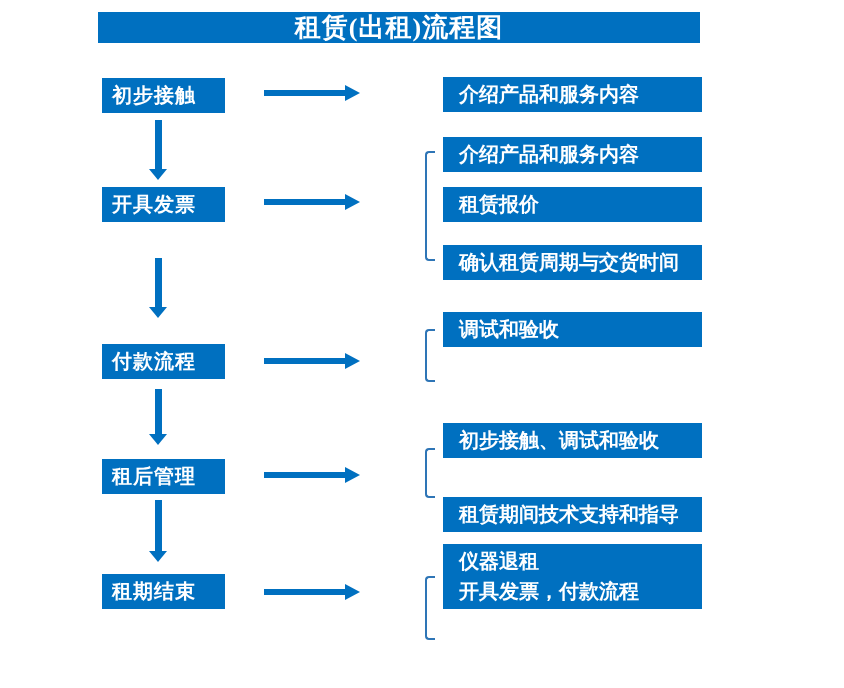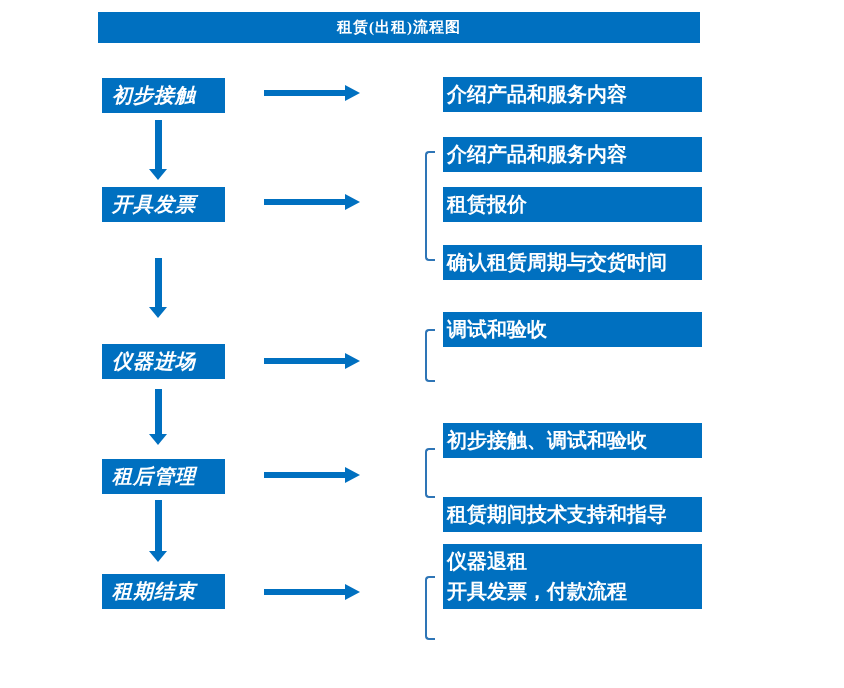--- a/index.html
+++ b/index.html
@@ -8,34 +8,33 @@
     --txt:#FFFFFF;
     --bg:#FFFFFF;
   }
   *{box-sizing:border-box;margin:0;padding:0;}
   body{background:var(--bg);font-family:"Liberation Serif","DejaVu Serif",serif;}
   .canvas{position:relative;width:844px;height:688px;background:var(--bg);overflow:hidden;}
 
   .title-bar{
     position:absolute;left:98px;top:12px;width:602px;height:31px;
     background:var(--blue);color:var(--txt);
-    font-size:15px;font-weight:bold;text-align:center;line-height:31px;letter-spacing:1px;
+    font-size:26px;font-weight:bold;text-align:center;line-height:31px;letter-spacing:1px;
   }
 
   .lbox{
     position:absolute;left:102px;width:123px;height:35px;
     background:var(--blue);color:var(--txt);
     font-size:20px;font-weight:bold;line-height:35px;padding-left:10px;letter-spacing:1px;
     white-space:nowrap;
-    font-style:italic;
   }
   .rbox{
     position:absolute;left:443px;width:259px;height:35px;
     background:var(--blue);color:var(--txt);
-    font-size:20px;font-weight:bold;line-height:35px;padding-left:4px;
+    font-size:20px;font-weight:bold;line-height:35px;padding-left:16px;
     white-space:nowrap;
   }
 
   
   .harrow{position:absolute;left:264px;width:96px;height:16px;}
   .harrow .hstem{position:absolute;left:0;top:5px;width:81px;height:6px;background:var(--blue);}
   .harrow .hhead{
     position:absolute;left:81px;top:0;width:0;height:0;
     border-left:15px solid var(--blue);
     border-top:8px solid transparent;border-bottom:8px solid transparent;
@@ -60,21 +59,21 @@
 </style>
 </head>
 <body>
 
 <div class="canvas">
 
   <div class="title-bar">租赁(出租)流程图</div>
 
   <div class="lbox" style="top:78px">初步接触</div>
   <div class="lbox" style="top:187px">开具发票</div>
-  <div class="lbox" style="top:344px">仪器进场</div>
+  <div class="lbox" style="top:344px">付款流程</div>
   <div class="lbox" style="top:459px">租后管理</div>
   <div class="lbox" style="top:574px">租期结束</div>
 
   <div class="varrow" style="top:120px;height:60px">
       <div class="vstem"></div>
       <div class="vhead"></div>
     </div>
   <div class="varrow" style="top:258px;height:60px">
       <div class="vstem"></div>
       <div class="vhead"></div>

